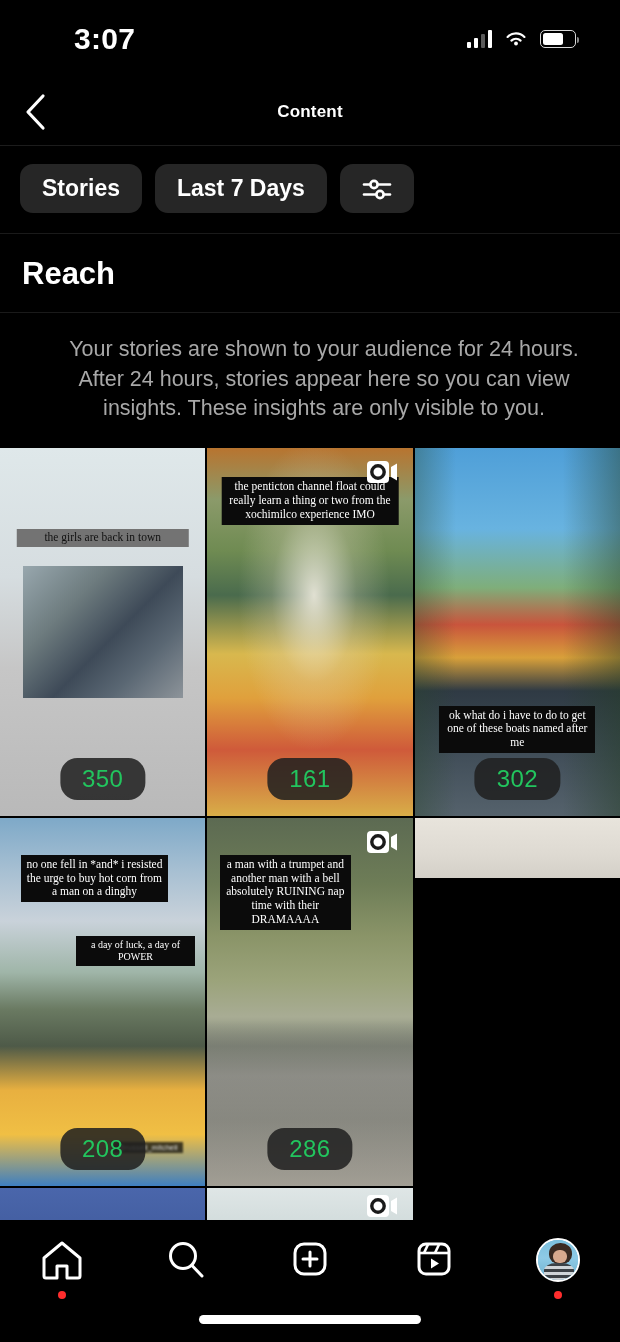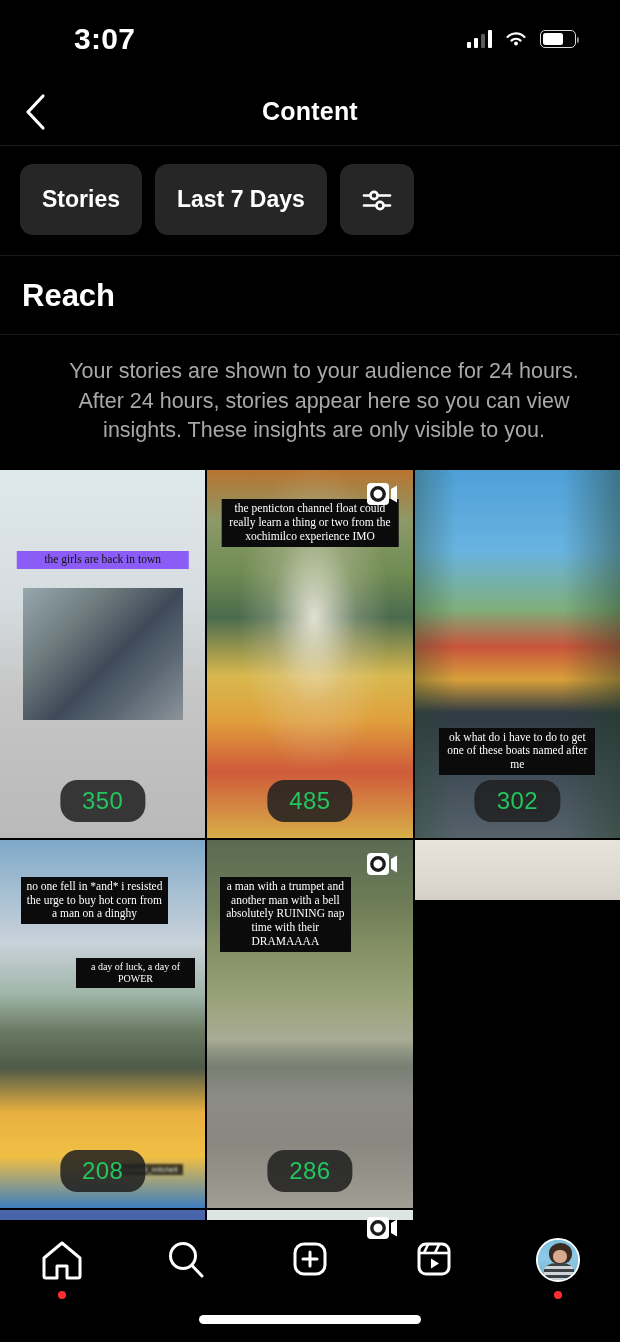--- a/index.html
+++ b/index.html
@@ -39,31 +39,31 @@
   .navbar {
     height:68px; position:relative; display:flex;
     align-items:center; justify-content:center;
     border-bottom:1px solid #1c1c1c;
   }
   .back-btn {
     position:absolute; left:10px; top:50%; transform:translateY(-50%);
     width:50px; height:50px; display:flex; align-items:center; justify-content:center;
     cursor:pointer;
   }
-  .nav-title { color:#fff; font-size:25px; font-weight:700; letter-spacing:.2px; }
+  .nav-title { color:#fff; font-size:17px; font-weight:700; letter-spacing:.2px; }
 
   
   .chips {
     display:flex; align-items:center; gap:13px;
     padding:18px 20px 20px 20px;
     border-bottom:1px solid #1a1a1a;
   }
   .chip {
     background:#262626; border-radius:13px;
-    height:71px; display:flex; align-items:center; justify-content:center;
+    height:49px; display:flex; align-items:center; justify-content:center;
     padding:0 22px; color:#fff; font-size:23px; font-weight:700;
     cursor:pointer; white-space:nowrap;
   }
   .chip-icon { padding:0; width:74px; }
 
   
   .reach-head {
     padding:22px 22px 20px 22px;
     border-bottom:1px solid #1a1a1a;
   }
@@ -100,21 +100,21 @@
   .ov {
     position:absolute; z-index:5;
     font-family:"Liberation Serif", serif;
     text-align:center; line-height:1.2;
   }
   .ov-dark {
     background:#0b0b0b; color:#fff;
     font-size:11.5px; padding:3px 5px;
   }
   .ov-light {
-    background:#8b5cf6; color:#111;
+    background:#737373; color:#111;
     font-size:11.5px; padding:2px 6px;
   }
   .loc-tag {
     position:absolute; z-index:5;
     background:#fff; color:#5b3ea8;
     font-family:"Liberation Sans", sans-serif;
     font-size:6.5px; font-weight:700; letter-spacing:.2px;
     padding:2.5px 5px; border-radius:3px;
     white-space:nowrap; overflow:hidden;
   }
@@ -219,21 +219,21 @@
       <div class="tile-bg" style="background:linear-gradient(180deg,#b8742f 0%,#8b9a6a 14%,#6f8b52 28%,#4a6b4d 40%,#d8b84e 56%,#e0a03c 68%,#cf5a3a 82%,#d8ae48 100%)"></div>
       <div class="tile-bg" style="background:radial-gradient(ellipse at 52% 40%,rgba(245,240,228,.88) 0%,rgba(230,220,200,.25) 28%,transparent 50%)"></div>
       <div class="vid-icon">
         <svg width="32" height="24" viewBox="0 0 32 24">
           <rect x="0" y="1" width="22" height="22" rx="4" fill="#fff"></rect>
           <circle cx="11" cy="12" r="6.2" fill="none" stroke="#1a1a1a" stroke-width="3.4"></circle>
           <path d="M24 7l6-3.5v17L24 17z" fill="#fff"></path>
         </svg>
       </div>
       <div class="ov ov-dark" style="left:50%;top:8%;transform:translateX(-50%);width:86%;">the penticton channel float could really learn a thing or two from the xochimilco experience IMO</div>
-      <div class="reach-badge">485</div>
+      <div class="reach-badge">161</div>
     </div>
 
     <div class="tile">
       <div class="tile-bg" style="background:linear-gradient(180deg,#4f9fd8 0%,#68b3e0 22%,#7fae7a 38%,#c9543c 48%,#d8a03a 57%,#2f3a44 66%,#3d4a55 80%,#55626c 100%)"></div>
       <div class="tile-bg" style="background:linear-gradient(90deg,rgba(40,70,40,.35) 0%,transparent 20%,transparent 72%,rgba(35,60,35,.45) 100%)"></div>
       <div class="ov ov-dark" style="left:50%;top:70%;transform:translateX(-50%);width:76%;">ok what do i have to do to get one of these boats named after me</div>
       <div class="reach-badge">302</div>
     </div>
 
     <div class="tile">

